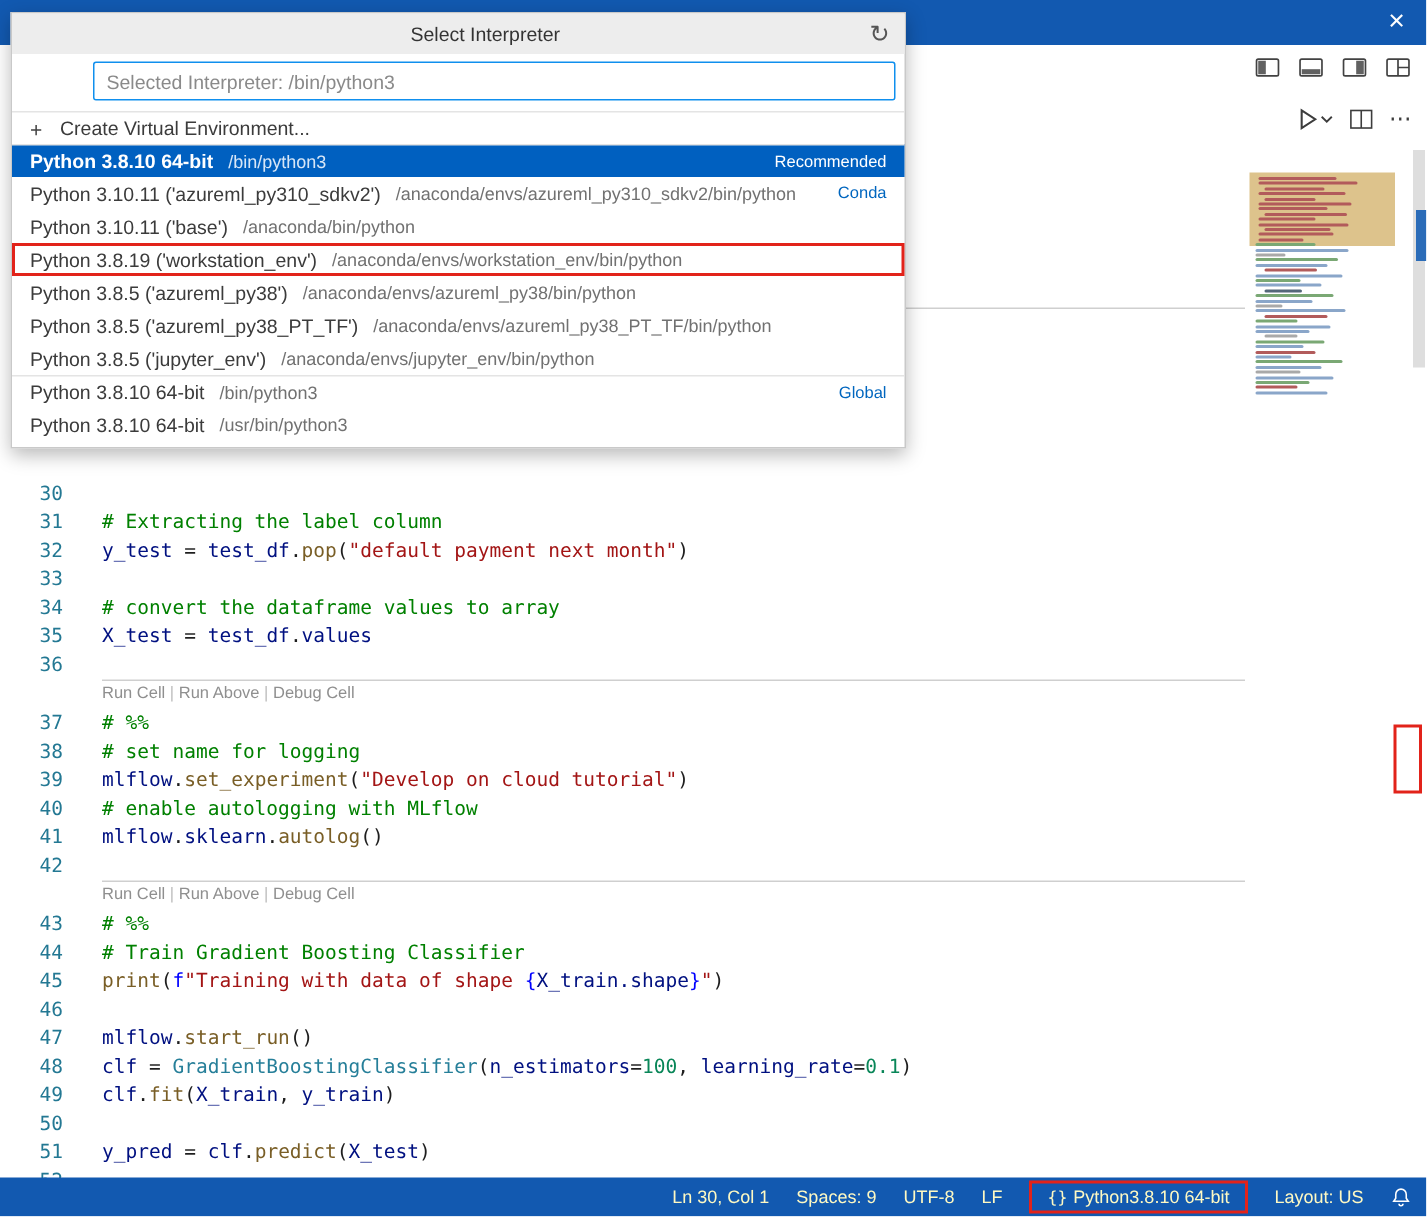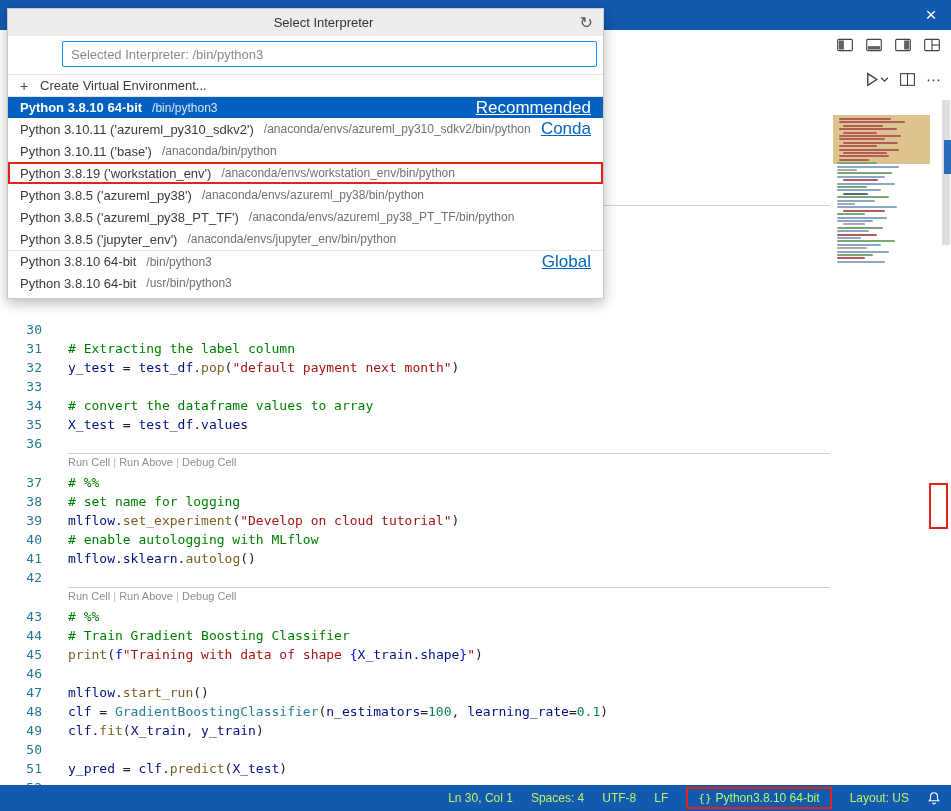--- a/index.html
+++ b/index.html
@@ -49,34 +49,34 @@
               color:#555;font-size:16px;cursor:pointer;}
   .qp-input-wrap{padding:5px 6px 4px;margin-left:48px;}
   .qp-input{width:100%;box-sizing:border-box;height:26px;border:1.5px solid #0f8fee;border-radius:2px;
             font-size:13px;color:#8a8a8a;padding:0 8px;outline:none;
             font-family:"Liberation Sans",sans-serif;background:#fff;}
   .qp-list{padding:3px 0 4px;}
   .qp-row{height:22px;display:flex;align-items:center;padding:0 12px;font-size:13px;color:#3b3b3b;
           position:relative;box-sizing:border-box;cursor:pointer;white-space:nowrap;overflow:hidden;}
   .qp-row .name{flex:none;}
   .qp-row .path{color:#717171;font-size:12px;margin-left:10px;flex:none;}
-  .qp-row .right{margin-left:auto;color:var(--badge_blue,#0066bf);font-size:17px;flex:none;text-decoration:underline;}
+  .qp-row .right{margin-left:auto;color:var(--badge_blue,#0066bf);font-size:11px;flex:none;}
   .qp-row.selected{background:var(--selection,#0060c0);color:#fff;}
   .qp-row.selected .name{font-weight:bold;}
   .qp-row.selected .path{color:#d8e7f7;}
   .qp-row.selected .right{color:#fff;}
   .qp-row.sep{border-top:1px solid #e4e4e4;}
   .qp-row.annotated{outline:2px solid var(--annotation,#e2231a);outline-offset:-2px;z-index:2;}
   .qp-icon{width:20px;display:inline-flex;align-items:center;color:#424242;flex:none;font-size:14px;}
   .qp-icon.folder i{display:block;width:12px;height:8px;border:1px solid #555;border-radius:1px;position:relative;margin-top:2px;}
   .qp-icon.folder i::before{content:'';position:absolute;top:-3px;left:0;width:5px;height:1px;border:1px solid #555;border-bottom:none;}
 
   
   .statusbar{position:absolute;bottom:0;left:0;width:100%;height:26px;background:var(--statusbar,#1259b0);
-             color:#bef264;display:flex;align-items:center;justify-content:flex-end;gap:18px;
+             color:#fef9c3;display:flex;align-items:center;justify-content:flex-end;gap:18px;
              padding-right:10px;box-sizing:border-box;font-size:12px;z-index:5;}
   .status-left-items{display:flex;gap:18px;}
   .status-left-items span{cursor:pointer;}
   .status-python-box{border:2px solid var(--annotation,#e2231a);display:flex;padding:2px 10px;
                      align-items:center;}
   .status-python-box .seg{cursor:pointer;}
   .braces{font-family:"DejaVu Sans Mono",monospace;font-size:11px;margin-right:4px;}
   .bell{display:inline-flex;align-items:center;cursor:pointer;}
 </style>
 </head>
@@ -265,21 +265,21 @@
         <div class="qp-row">
           <span class="name">Python 3.8.10 64-bit</span>
           <span class="path">/usr/bin/python3</span>
         </div>
       </div>
   </div>
 
   <div class="statusbar">
     <div class="status-left-items">
         <span>Ln 30, Col 1</span>
-        <span>Spaces: 4</span>
+        <span>Spaces: 9</span>
         <span>UTF-8</span>
         <span>LF</span>
       </div>
     <div class="status-python-box">
       <span class="seg">
         <span class="braces">{}</span><span>Python</span>
       </span>
       <span class="seg">3.8.10 64-bit</span>
     </div>
     <span>Layout: US</span>

